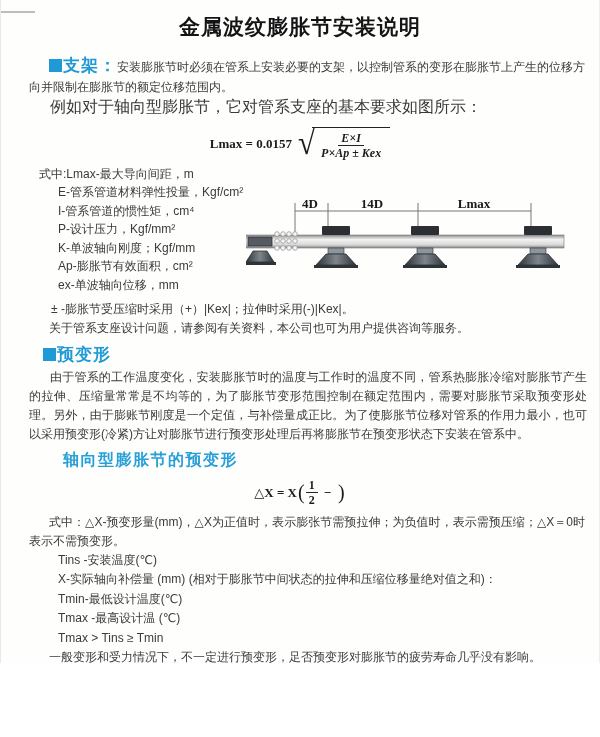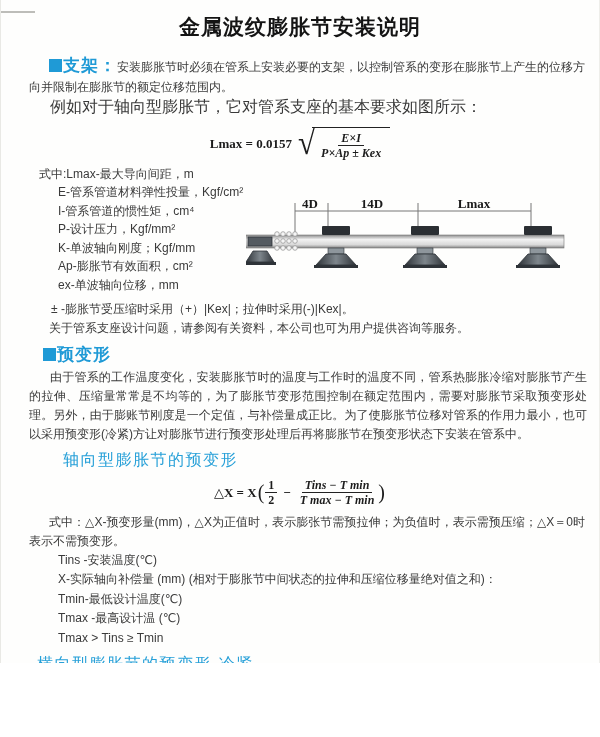--- a/index.html
+++ b/index.html
@@ -70,21 +70,21 @@
     letter-spacing:1px;
   }
   .sec-head .sq{margin-left:14px;}
   .pre-para{
     margin:2px 12px 0 28px;
     font-size:12px;line-height:19px;text-indent:21px;
     text-align:justify;
   }
   .sub-head{
     margin:5px 0 0 62px;
-    color:#27a0d8;font-size:16px;font-weight:normal;line-height:22px;
+    color:#27a0d8;font-size:16px;font-weight:bold;line-height:22px;
     letter-spacing:1.5px;
   }
   .sub-head.lateral{margin-left:36px;}
   .formula2{margin-top:5px;height:34px;}
   .explain-para{
     margin:3px 14px 0 28px;text-indent:20px;
     font-size:12px;line-height:19px;text-align:justify;
   }
   .axial-items div{
     margin-left:57px;font-size:12px;line-height:19.6px;white-space:nowrap;
@@ -210,35 +210,32 @@
   <div class="formula formula2">
     <span>△X = X</span>
     <span class="paren">(</span>
     <span class="frac">
       <span class="num">1</span>
       <span class="den">2</span>
     </span>
     <span class="sp"></span>
     <span>−</span>
     <span class="sp"></span>
-    <span class="frac ital">
-      <span class="num">Tins − T min</span>
-      <span class="den">T max − T min</span>
-    </span>
     <span class="paren">)</span>
   </div>
 
   <p class="explain-para">式中：△X-预变形量(mm)，△X为正值时，表示膨张节需预拉伸；为负值时，表示需预压缩；△X＝0时表示不需预变形。</p>
   <div class="axial-items">
     <div>Tins -安装温度(℃)</div>
     <div>X-实际轴向补偿量 (mm) (相对于膨胀节中间状态的拉伸和压缩位移量绝对值之和)：</div>
     <div>Tmin-最低设计温度(℃)</div>
     <div>Tmax -最高设计温 (℃)</div>
     <div>Tmax &gt; Tins ≥ Tmin</div>
   </div>
+  <p class="note-line">一般变形和受力情况下，不一定进行预变形，足否预变形对膨胀节的疲劳寿命几乎没有影响。</p>
 
   <div class="sub-head lateral">横向型膨胀节的预变形-冷紧</div>
 
   <div class="formula formula3">
     <span>△Y =</span>
     <span class="sp"></span>
     <span class="frac">
       <span class="num">1</span>
       <span class="den">2</span>
     </span>

